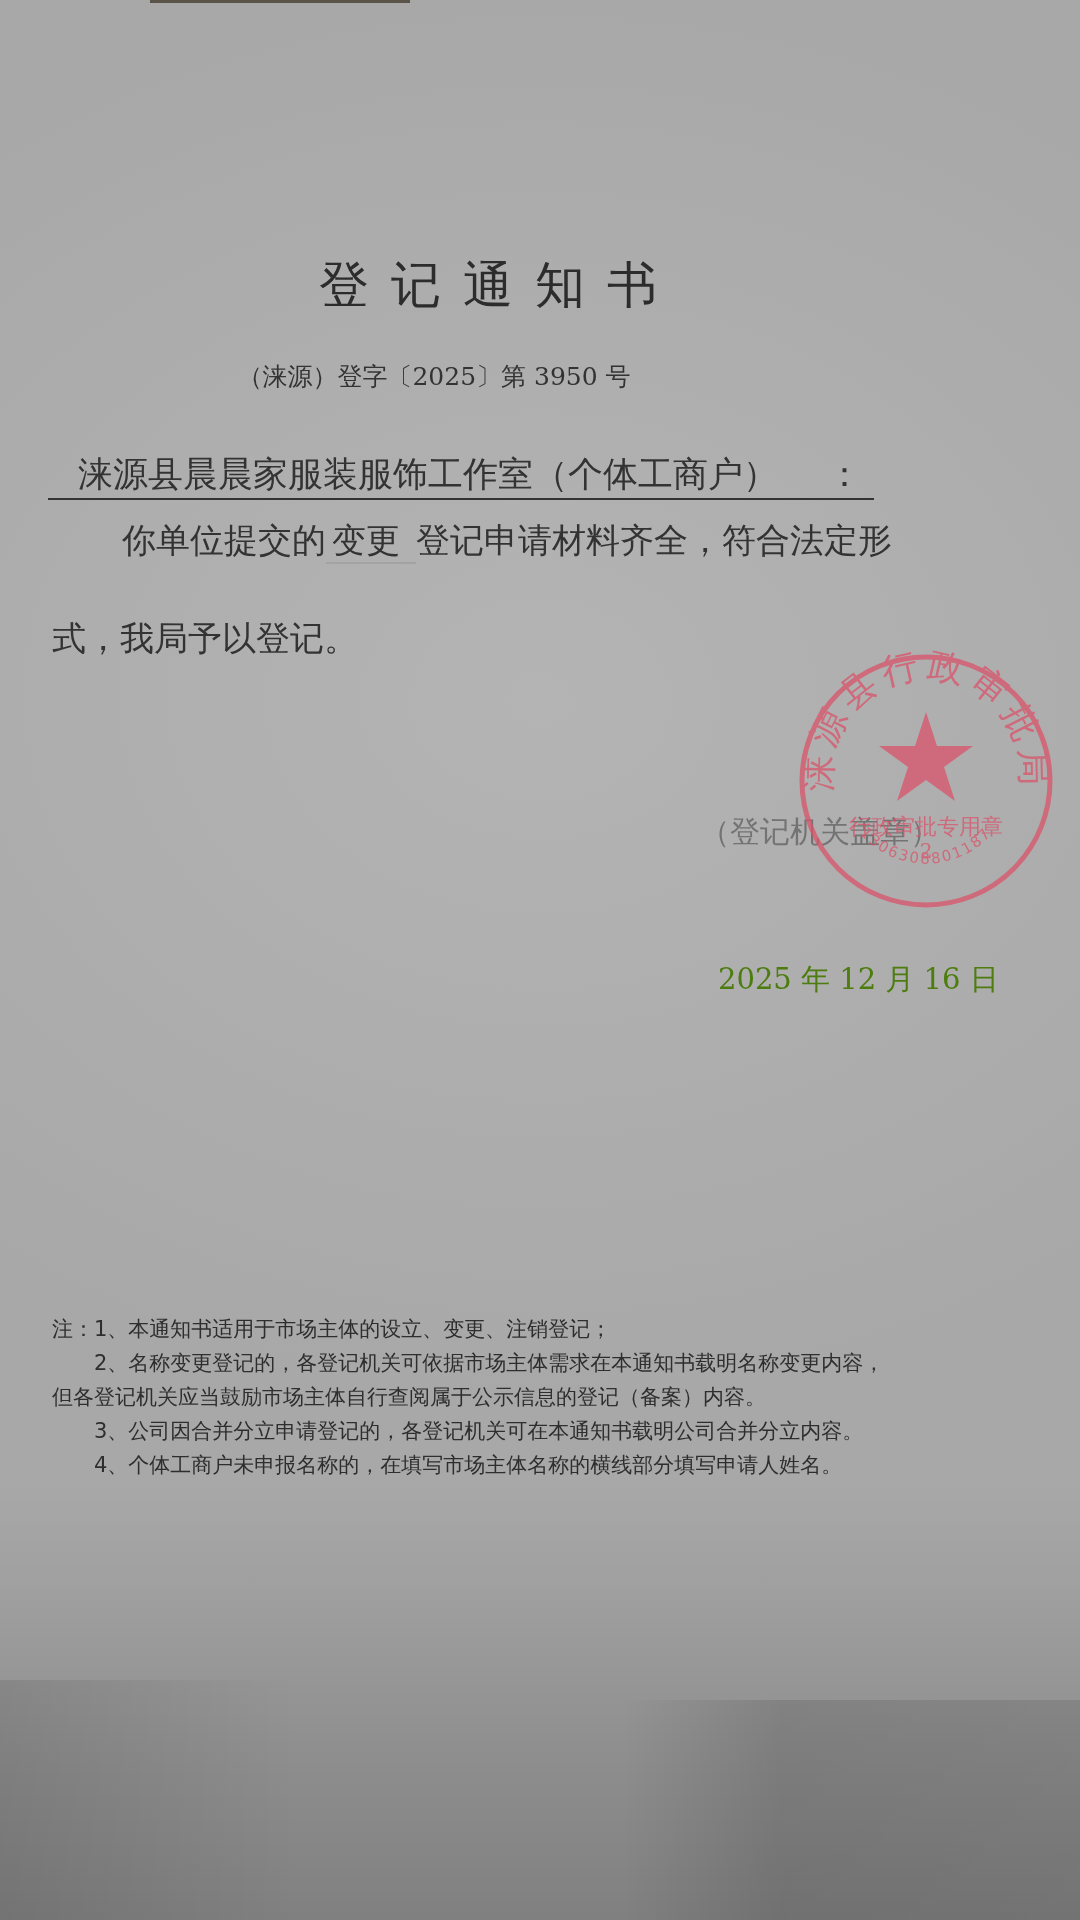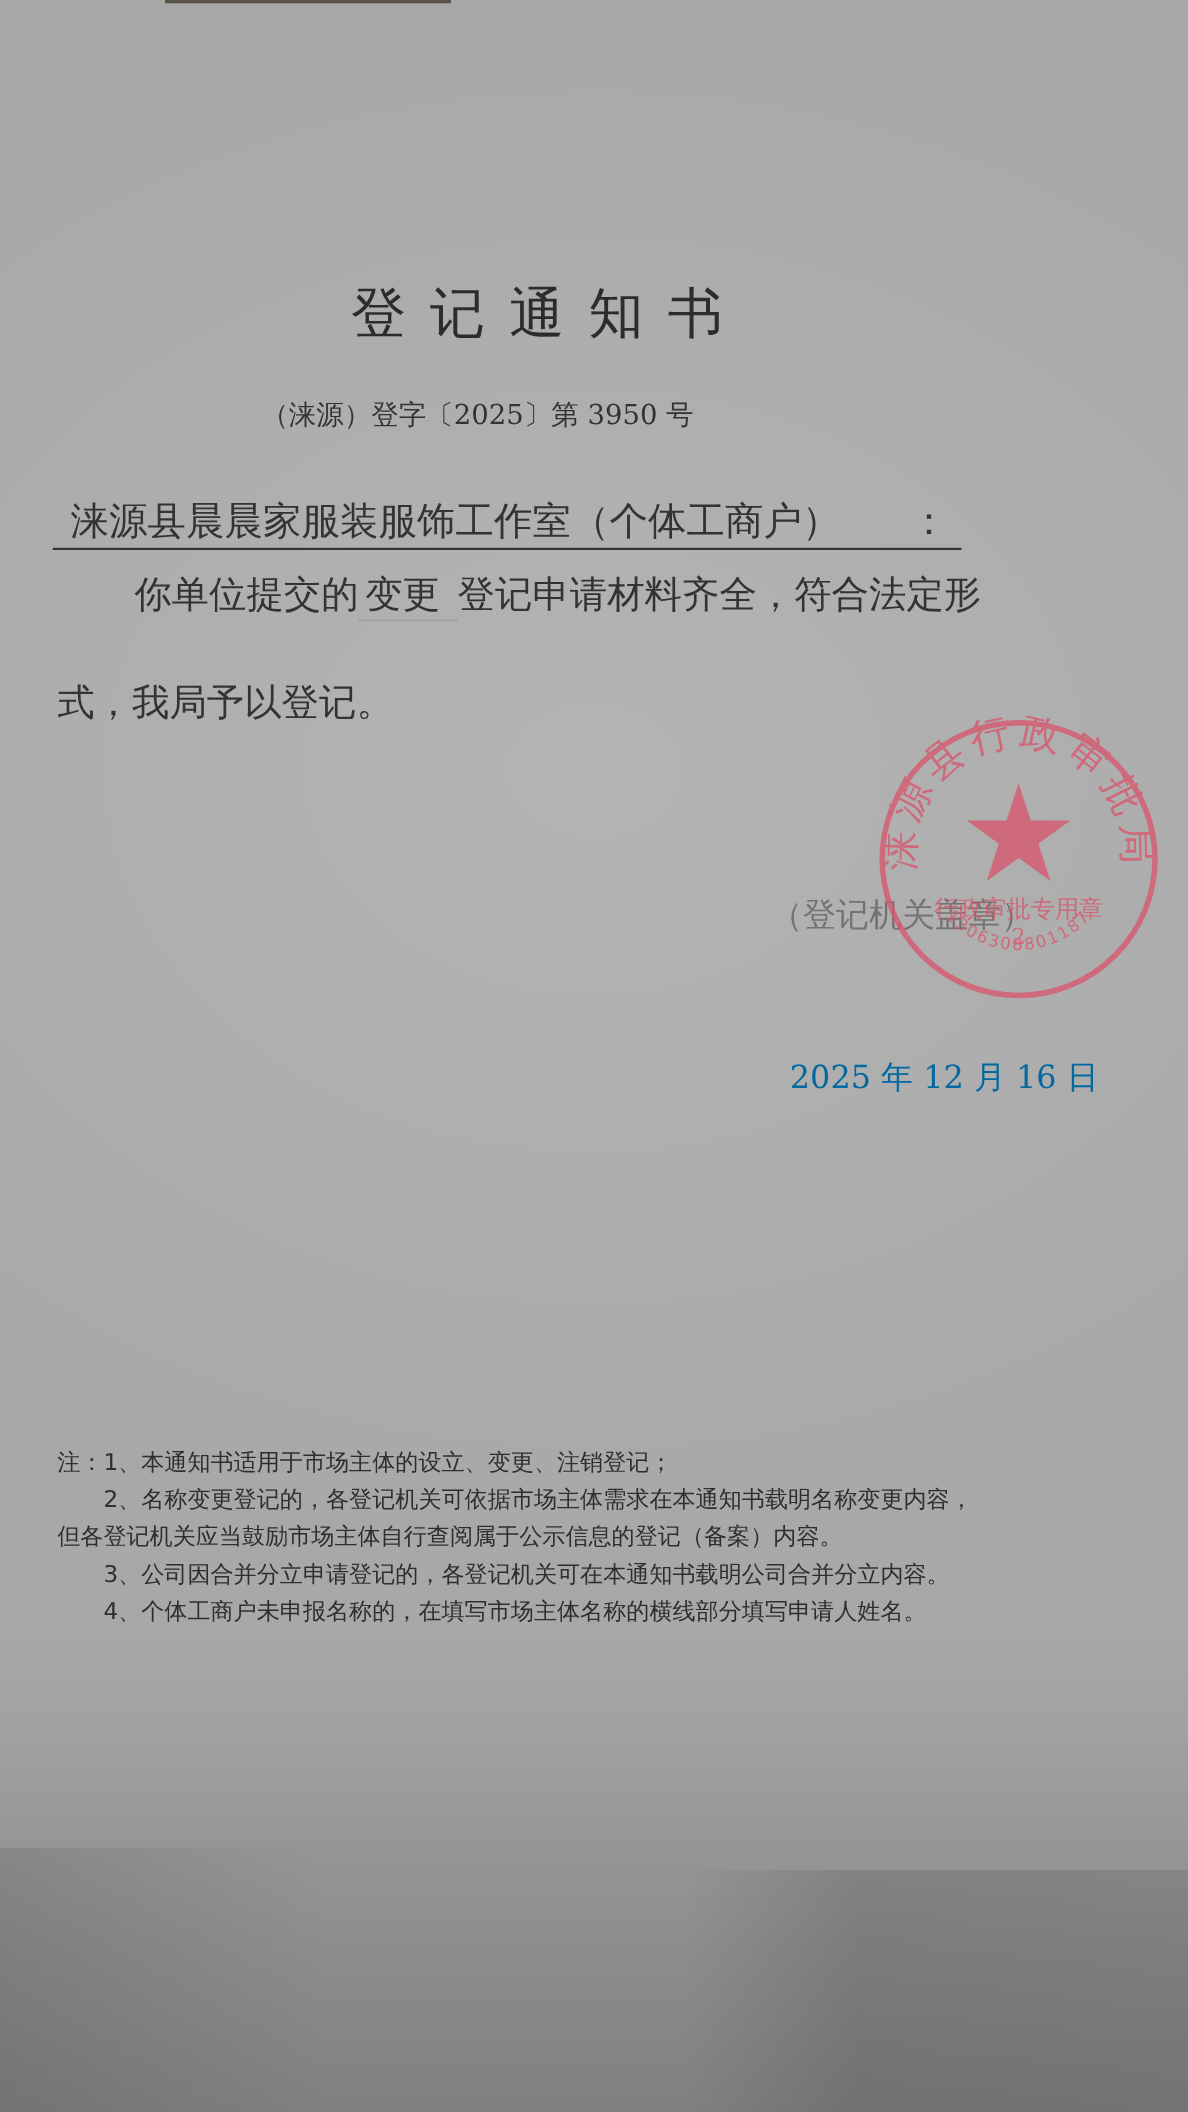--- a/index.html
+++ b/index.html
@@ -61,21 +61,21 @@
     .addressee {
       position: absolute;
       top: 450px; left: 48px; width: 826px;
       height: 48px;
       border-bottom: 2px solid #333;
       font-family: "DejaVu Sans", "Liberation Sans", sans-serif;
       font-size: 35px;
       color: #333;
       line-height: 48px;
     }
-    .addressee .name { margin-left: 16px; }
+    .addressee .name { margin-left: 30px; }
     .addressee .colon {
       position: absolute; right: 12px; top: 0;
     }
     .body-line {
       position: absolute;
       font-family: "DejaVu Sans", "Liberation Sans", sans-serif;
       font-size: 34px;
       color: #333;
       white-space: nowrap;
     }
@@ -99,21 +99,21 @@
       position: absolute;
       left: 795px; top: 650px;
       width: 262px; height: 262px;
       z-index: 2;
       opacity: 0.75;
     }
     .date {
       position: absolute;
       top: 960px; left: 718px;
       font-size: 29px;
-      color: #0369a1;
+      color: #4d7c0f;
       white-space: nowrap;
     }
     .notes {
       position: absolute;
       top: 1312px; left: 52px; width: 990px;
       font-family: "DejaVu Sans", "Liberation Sans", sans-serif;
       font-size: 21px;
       line-height: 34px;
       color: #2e2e2e;
     }

